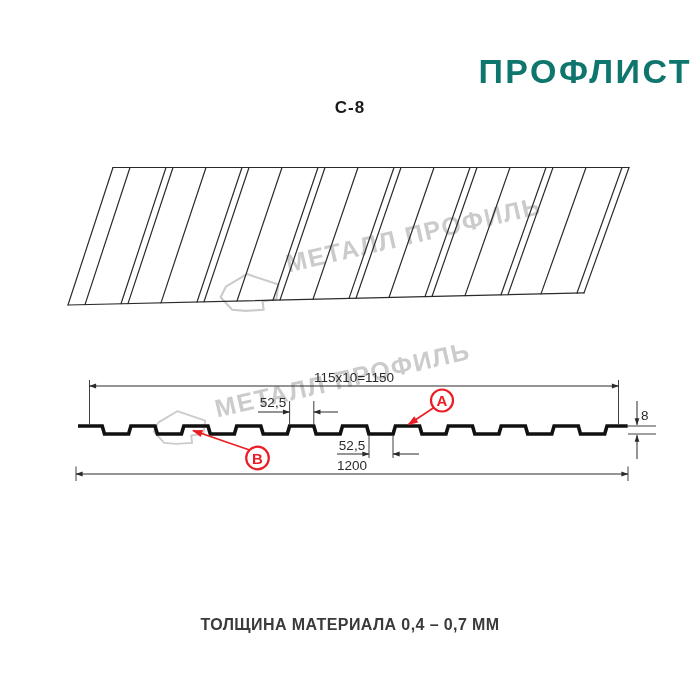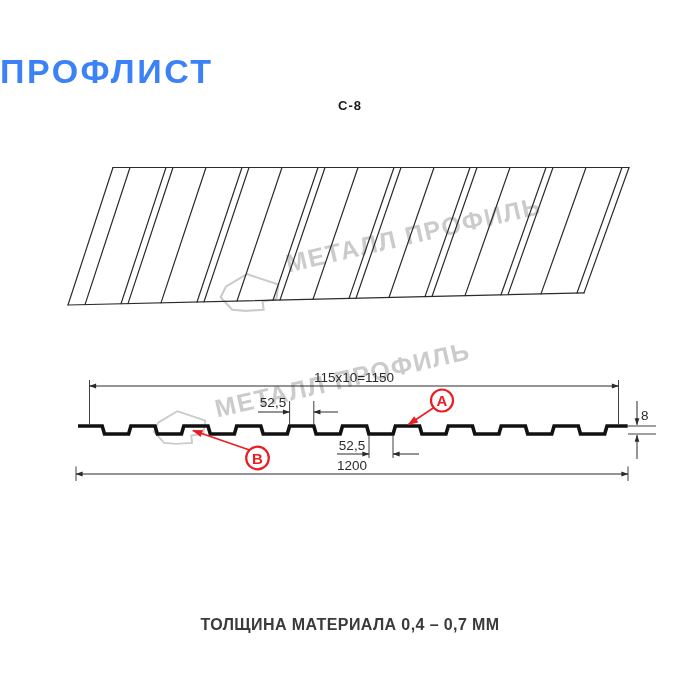--- a/index.html
+++ b/index.html
@@ -1,26 +1,26 @@
 <!DOCTYPE html>
 <html><head>
 <meta charset="utf-8">
 <style>
   html,body{margin:0;padding:0;}
   body{
     width:700px;height:700px;position:relative;background:#ffffff;
     font-family:"Liberation Sans", sans-serif;overflow:hidden;
   }
   .page-title{
-    position:absolute;top:52px;left:0;width:692px;text-align:left;
-    font-size:34px;font-weight:800;letter-spacing:2.5px;color:#3b82f6;margin:0;
+    position:absolute;top:52px;left:0;width:692px;text-align:right;
+    font-size:34px;font-weight:800;letter-spacing:2.5px;color:#0f766e;margin:0;
   }
   .page-subtitle{
     position:absolute;top:98px;left:0;width:700px;text-align:center;
-    font-size:13px;font-weight:700;letter-spacing:1px;color:#1a1a1a;margin:0;
+    font-size:17px;font-weight:700;letter-spacing:1px;color:#1a1a1a;margin:0;
   }
   .footer-note{
     position:absolute;top:616px;left:0;width:700px;text-align:center;
     font-size:16px;font-weight:700;letter-spacing:.4px;color:#3a3a3a;margin:0;
   }
   .wm{position:absolute;z-index:0;}
   .wm-text{
     position:absolute;white-space:nowrap;font-weight:700;font-size:25px;
     letter-spacing:1.5px;color:#cbcbcb;transform:rotate(-13deg);transform-origin:0 0;
   }

